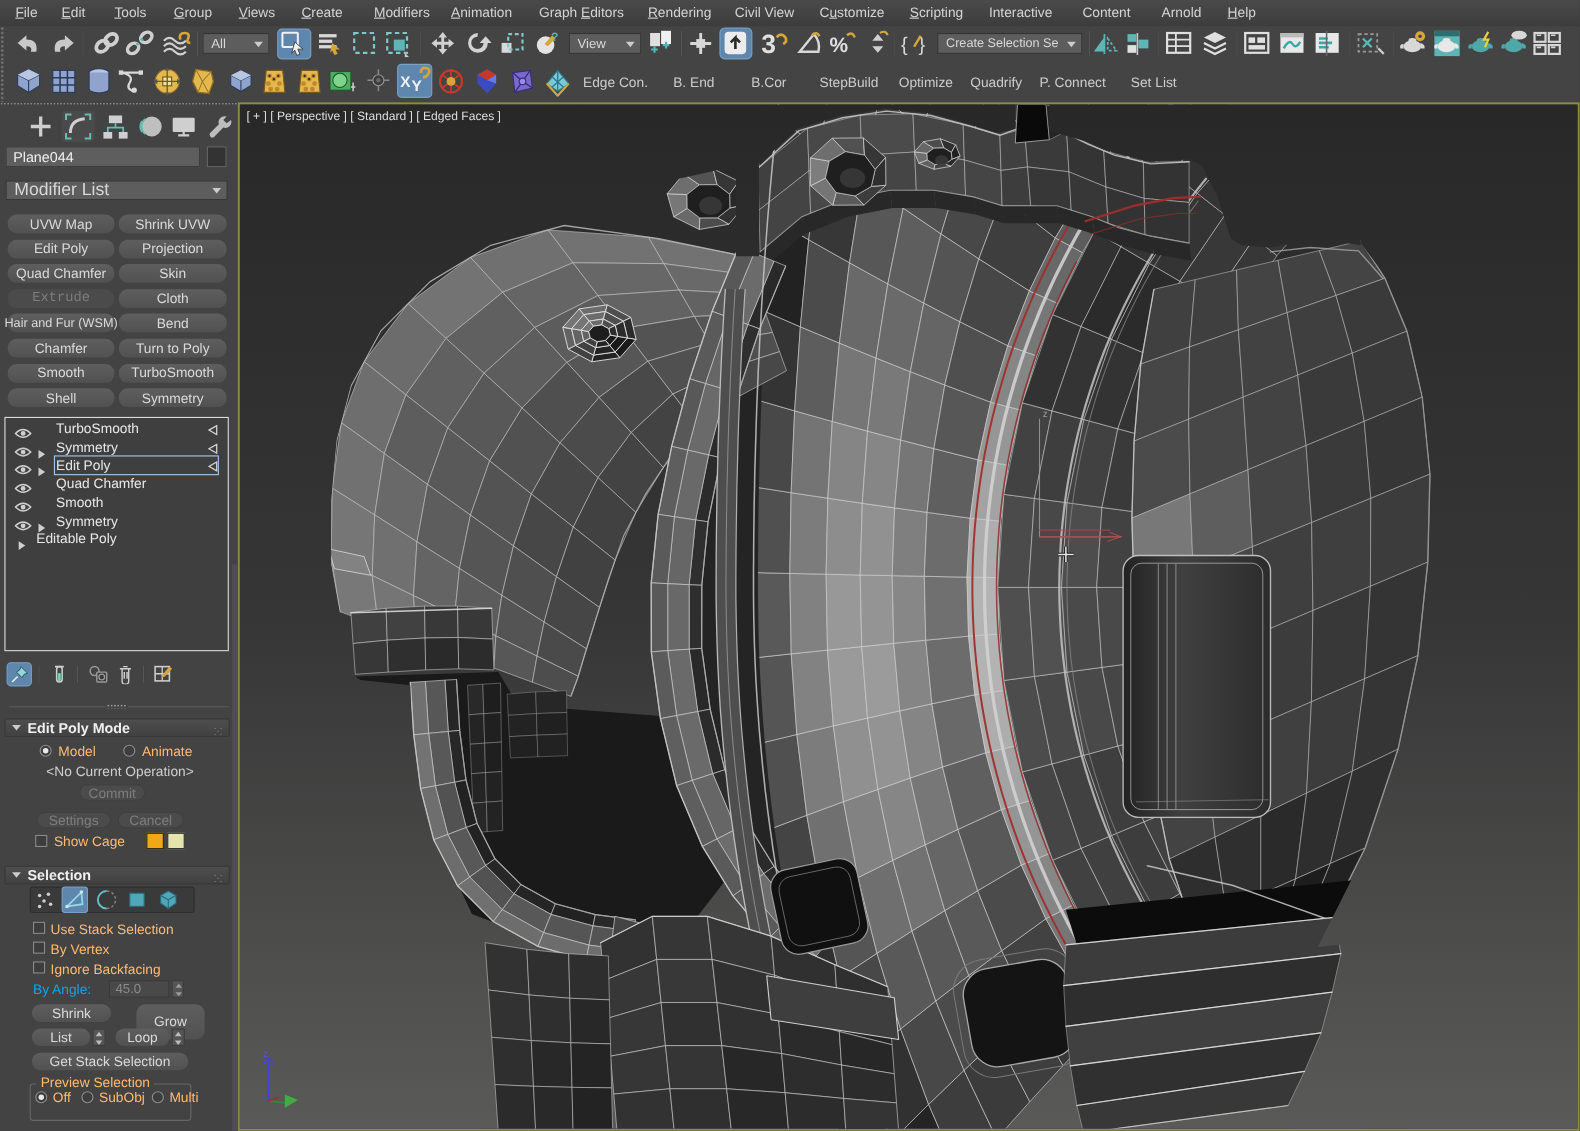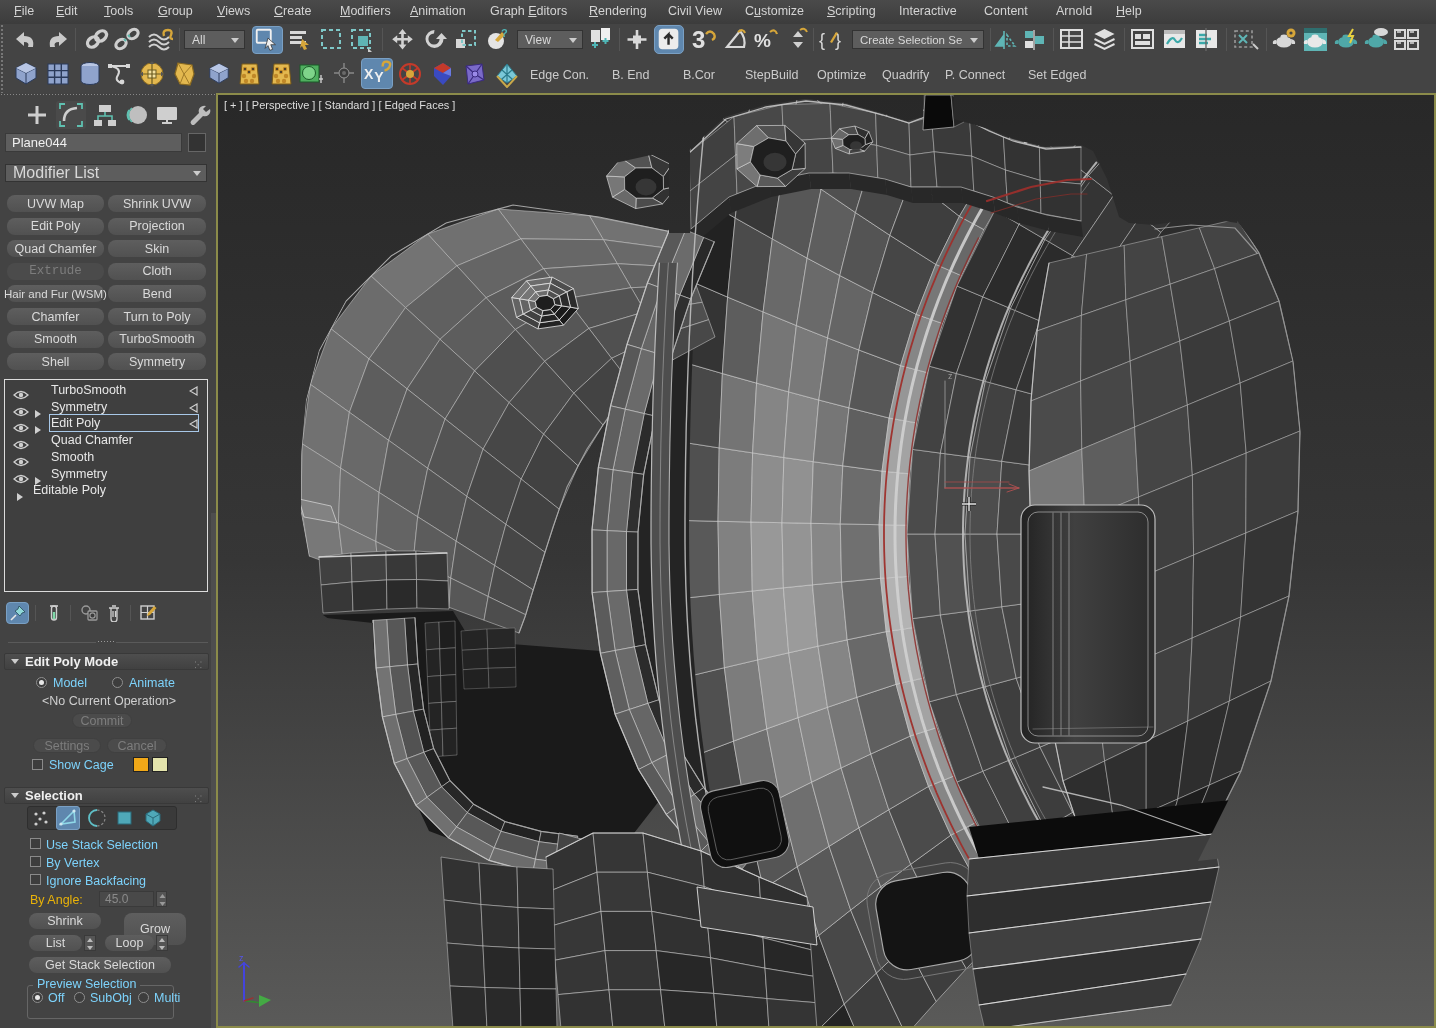--- a/index.html
+++ b/index.html
@@ -12,22 +12,22 @@
 .dd .arr{position:absolute;right:5px;top:50%;margin-top:-2px;width:0;height:0;border-left:4px solid transparent;border-right:4px solid transparent;border-top:5px solid #ccc}
 .lbl{position:absolute;color:#cccccc;font-size:12.5px;white-space:nowrap}
 .panel{position:absolute;left:0;top:93px;width:216px;height:935px;background:#434343}
 .btn{position:absolute;background:linear-gradient(#5e5e5e,#515151);border-radius:8px;color:#dadada;font-size:12.5px;display:flex;align-items:center;justify-content:center;white-space:nowrap}
 .btn.dis{background:#4b4b4b;color:#7d7d7d}
 .rollh{position:absolute;left:4px;width:205px;height:17px;background:linear-gradient(#4e4e4e,#414141);color:#f0f0f0;font-weight:bold;font-size:13px;display:flex;align-items:center;border:1px solid #393939;border-radius:2px}
 .rollh .tri{width:0;height:0;border-left:4px solid transparent;border-right:4px solid transparent;border-top:5px solid #ccc;margin:0 6px 0 6px}
 .cb{position:absolute;width:11px;height:11px;border:1px solid #8a8a8a;background:#3d3d3d}
 .rad{position:absolute;width:11px;height:11px;border-radius:50%;border:1px solid #8f8f8f;background:#3d3d3d}
 .rad.on::after{content:"";position:absolute;left:2px;top:2px;width:5px;height:5px;border-radius:50%;background:#e8e8e8}
-.txt{position:absolute;color:#7dd3fc;font-size:12.5px;white-space:nowrap}
-.txt.dim{color:#eab308}
+.txt{position:absolute;color:#fdba74;font-size:12.5px;white-space:nowrap}
+.txt.dim{color:#0ea5e9}
 .vp{position:absolute;left:216px;top:93px;width:1220px;height:935px;border:2px solid #8b8b4a;background:#2a2a2a;overflow:hidden}
 </style></head><body>
 <div class="menubar">
     <span style="position:absolute;left:14px;top:4px"><u>F</u>ile</span>
     <span style="position:absolute;left:56px;top:4px"><u>E</u>dit</span>
     <span style="position:absolute;left:104px;top:4px"><u>T</u>ools</span>
     <span style="position:absolute;left:158px;top:4px"><u>G</u>roup</span>
     <span style="position:absolute;left:217px;top:4px"><u>V</u>iews</span>
     <span style="position:absolute;left:274px;top:4px"><u>C</u>reate</span>
     <span style="position:absolute;left:340px;top:4px"><u>M</u>odifiers</span>
@@ -444,21 +444,21 @@
         <path d="M4 16 L14 27 L24 16" fill="none" stroke="#c8a84a" stroke-width="2"></path>
       </svg>
     </div>
     <div class="lbl" style="left:530px;top:13px">Edge Con.</div>
     <div class="lbl" style="left:612px;top:13px">B. End</div>
     <div class="lbl" style="left:683px;top:13px">B.Cor</div>
     <div class="lbl" style="left:745px;top:13px">StepBuild</div>
     <div class="lbl" style="left:817px;top:13px">Optimize</div>
     <div class="lbl" style="left:882px;top:13px">Quadrify</div>
     <div class="lbl" style="left:945px;top:13px">P. Connect</div>
-    <div class="lbl" style="left:1028px;top:13px">Set Edged</div>
+    <div class="lbl" style="left:1028px;top:13px">Set List</div>
   </div>
 <div class="vp">
     <svg width="1219" height="934" viewBox="0 0 1219 934" style="display:block">
       <defs>
         <linearGradient id="bgu" gradientUnits="userSpaceOnUse" x1="0" y1="0" x2="0" y2="934">
           <stop offset="0" stop-color="#282828"></stop>
           <stop offset="0.5" stop-color="#363636"></stop>
           <stop offset="1" stop-color="#5a5a59"></stop>
         </linearGradient>
       </defs>

